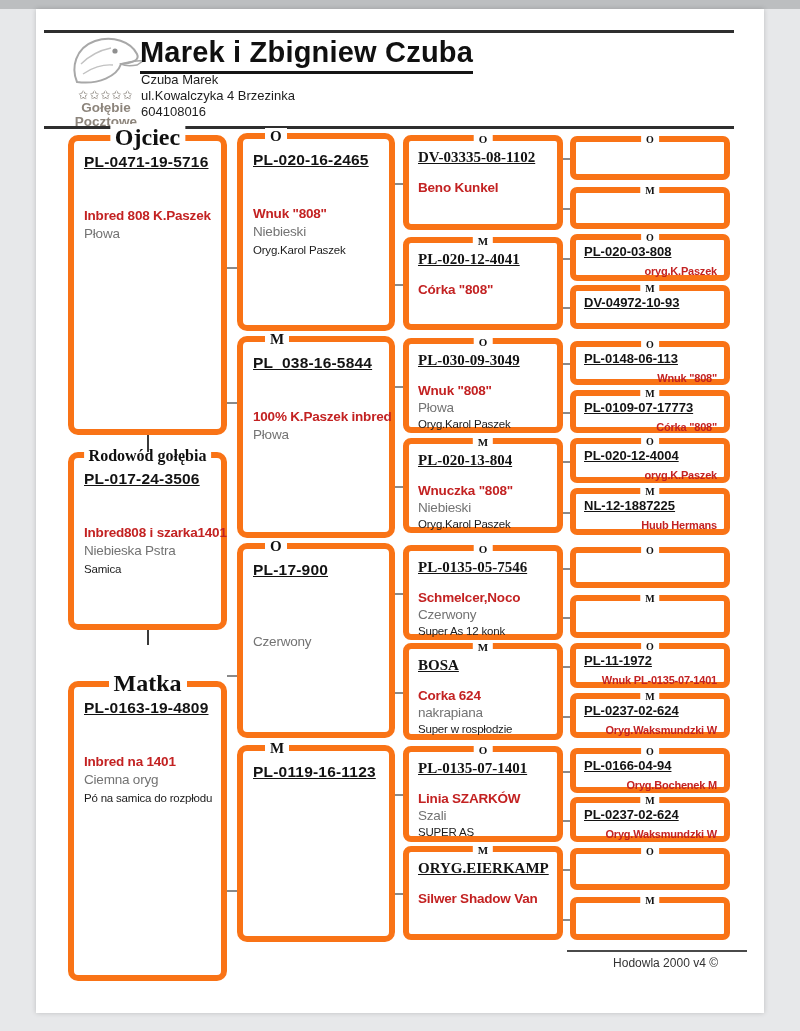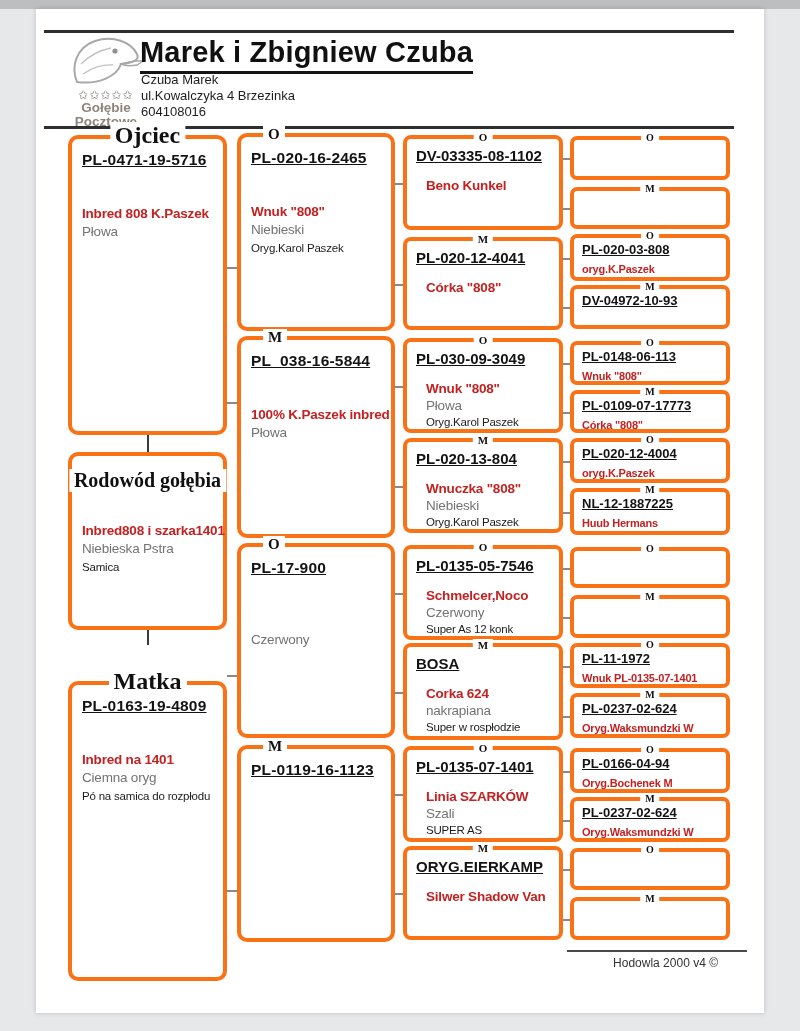--- a/index.html
+++ b/index.html
@@ -25,47 +25,47 @@
   .page-title{
     position:absolute;left:104px;top:27px;
     font-size:29px;font-weight:bold;color:#101010;
     border-bottom:3px solid #151515;padding-bottom:2px;letter-spacing:.2px;
     font-family:"Liberation Sans",sans-serif;white-space:nowrap;
   }
   .addr{position:absolute;left:105px;top:63px;font-size:13px;color:#1d1d1d;line-height:16px;}
 
   
   .tree{position:absolute;left:0;top:0;width:728px;height:1004px;}
-  .box{position:absolute;background:#fff;border:4px solid #f97316;box-sizing:border-box;}
+  .box{position:absolute;background:#fff;border:6px solid #f97316;box-sizing:border-box;}
   .box.c1{border-radius:10px;padding:12px 8px 6px 10px;}
   .box.c2{border-radius:10px;padding:12px 8px 6px 10px;}
   .box.c3{border-radius:8px;padding:8px 8px 3px 9px;}
   .box.c4{border-radius:7px;padding:4px 7px 2px 8px;}
   .box-label{
     position:absolute;background:#fff;padding:0 5px;white-space:nowrap;
     font-family:"Liberation Serif",serif;font-weight:bold;color:#101010;
   }
   .c1 .box-label{left:50%;transform:translateX(-50%);}
   .c1 .label-lg{font-size:24px;top:-17px;}
-  .c1 .label-md{font-size:20px;top:-11px;margin-top:24px;}
+  .c1 .label-md{font-size:16px;top:-11px;}
   .c2 .box-label{left:22px;font-size:15px;top:-11px;}
   .c3 .box-label{left:50%;transform:translateX(-50%);font-size:11px;top:-8px;}
   .c4 .box-label{left:50%;transform:translateX(-50%);font-size:10px;top:-8px;}
   .ring{font-weight:bold;text-decoration:underline;color:#131313;white-space:nowrap;}
   .c1 .ring,.c2 .ring{font-size:15.5px;letter-spacing:.2px;}
-  .c3 .ring{font-size:15px;}
+  .c3 .ring{font-size:15px;font-family:Liberation Serif, serif;}
   .c4 .ring{font-size:13px;}
   .lines{margin-top:36px;}
   .c3 .lines{margin-top:13px;}
-  .c4 .lines{margin-top:5px;}
+  .c4 .lines{margin-top:5px;text-align:right;}
   .line{white-space:nowrap;min-height:18px;line-height:18px;font-size:13.5px;letter-spacing:-.2px;}
   .line.red{color:#c32222;font-weight:bold;}
   .line.teal{color:#737373;}
   .line.black{color:#1c1c1c;font-size:11.5px;}
-  .c3 .line{min-height:17px;line-height:17px;margin-left:10px;}
+  .c3 .line{min-height:17px;line-height:17px;}
   .c3 .line.black{font-size:11.5px;}
   .c4 .line{min-height:14px;line-height:14px;font-size:11px;}
 
   
   .stub{position:absolute;height:2px;background:#8a8a8a;}
   .vline{position:absolute;width:2px;background:#3a3a3a;}
 
   
   .footer-rule{position:absolute;left:531px;top:941px;width:180px;height:2px;background:#4a4a4a;}
   .footer-credit{position:absolute;left:498px;top:947px;width:184px;text-align:right;font-size:12px;color:#333;}

